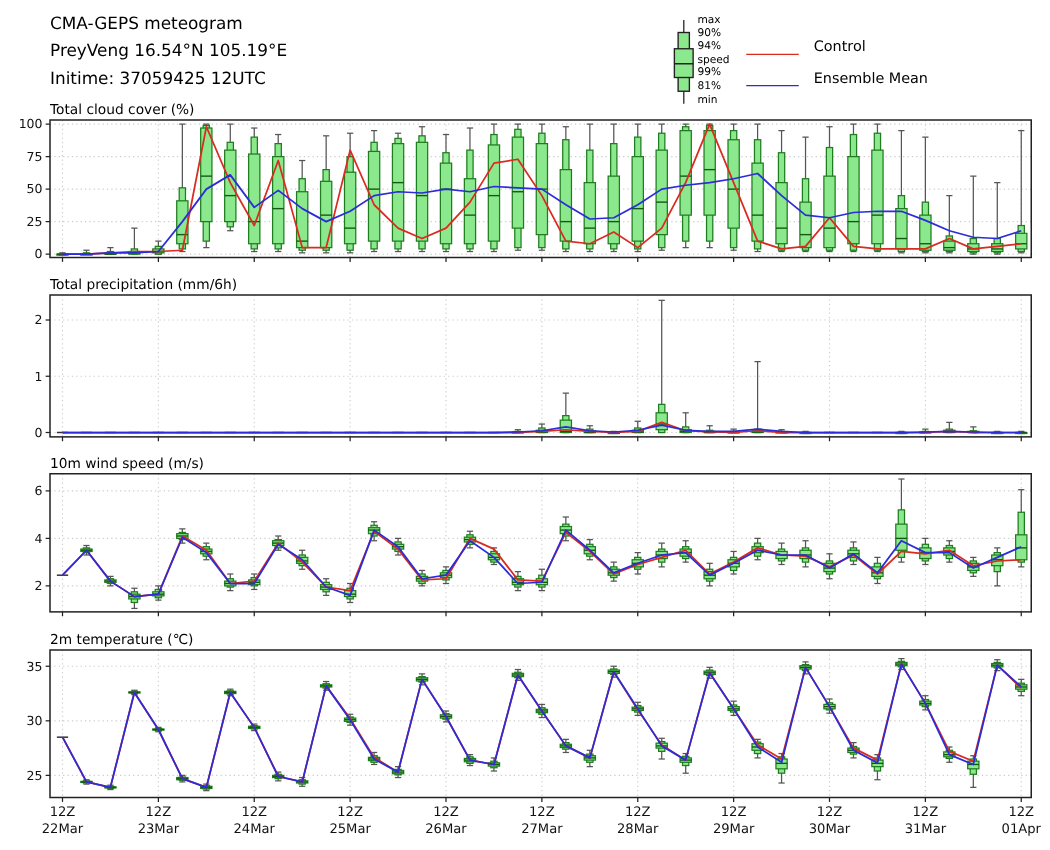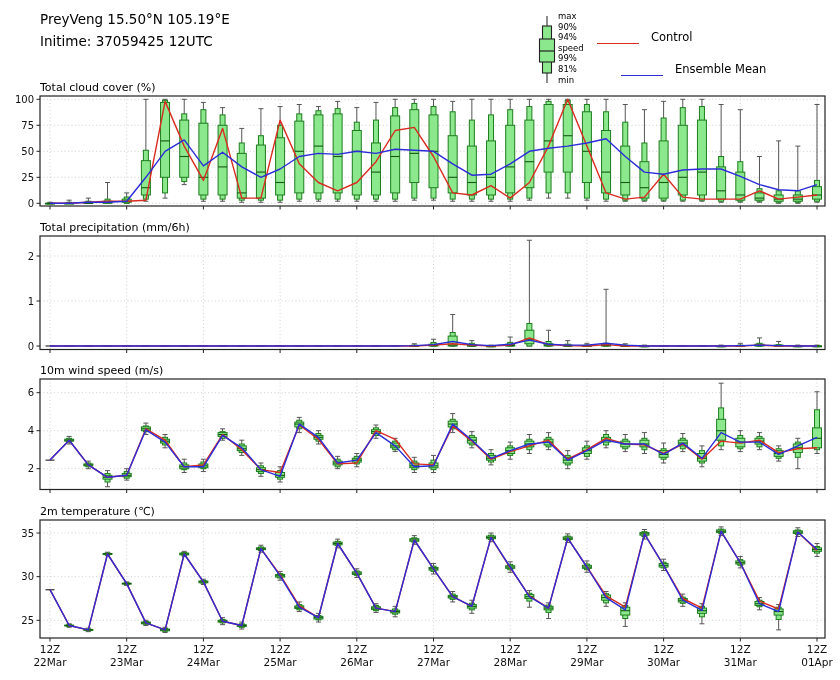--- a/index.html
+++ b/index.html
@@ -1063,21 +1063,22 @@
         <text x="663.6" y="653" text-anchor="middle" font-size="10.5" fill="#111">12Z</text>
         <text x="663.6" y="666" text-anchor="middle" font-size="10.5" fill="#111">30Mar</text>
         <text x="740.3000000000001" y="653" text-anchor="middle" font-size="10.5" fill="#111">12Z</text>
         <text x="740.3000000000001" y="666" text-anchor="middle" font-size="10.5" fill="#111">31Mar</text>
         <text x="817" y="653" text-anchor="middle" font-size="10.5" fill="#111">12Z</text>
         <text x="817" y="666" text-anchor="middle" font-size="10.5" fill="#111">01Apr</text>
       </g>
     </svg>
 
   <div class="header">
-    <div>PreyVeng 15.50°N 105.19°E</div>
+    <div>CMA-GEPS meteogram</div>
+    <div>PreyVeng 16.54°N 105.19°E</div>
     <div>Initime: 37059425 12UTC</div>
   </div>
 
   <div class="legend">
     <svg class="legend-glyph" width="40" height="76">
       <line class="lg-whisker" x1="20" y1="4" x2="20" y2="71"></line>
       <rect class="lg-box" x="15.5" y="14" width="9" height="47"></rect>
       <rect class="lg-box" x="12.5" y="27" width="15" height="23"></rect>
       <line class="lg-median" x1="12.5" y1="39" x2="27.5" y2="39"></line>
     </svg>
@@ -1087,19 +1088,19 @@
       <div>94%</div>
       <div>speed</div>
       <div>99%</div>
       <div>81%</div>
       <div>min</div>
     </div>
     <div class="legend-series-row" style="left:597px;top:30px;">
       <span class="legend-line" id="control-line-swatch" style="border-top-color: rgb(217, 43, 32);"></span>
       <span class="legend-series-label">Control</span>
     </div>
-    <div class="legend-series-row" style="left:621px;top:55px;margin-top:7px;">
+    <div class="legend-series-row" style="left:597px;top:55px;">
       <span class="legend-line" id="mean-line-swatch" style="border-top-color: rgb(44, 44, 216);"></span>
       <span class="legend-series-label">Ensemble Mean</span>
     </div>
   </div>
 
 </div>
 
 </body></html>

